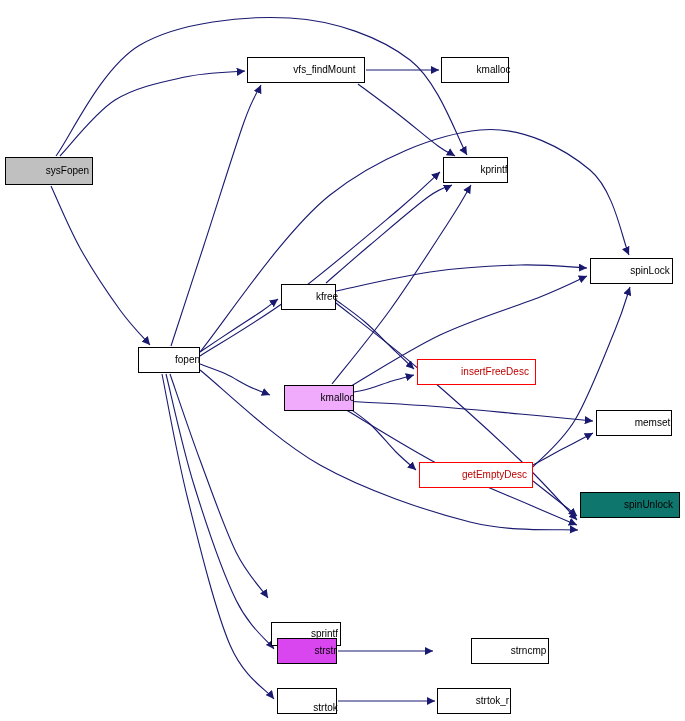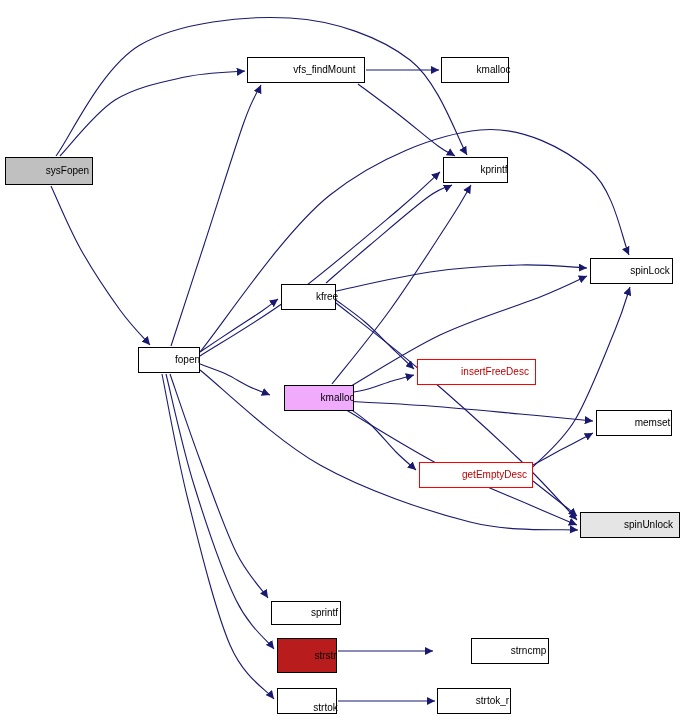--- a/index.html
+++ b/index.html
@@ -92,27 +92,27 @@
     </div>
   <div class="node" style="left: 284px; top: 385px; width: 70px; height: 26px; background: #f0abfc; border-color: rgb(0, 0, 0); color: rgb(0, 0, 0);">
       <span>kmalloc</span>
     </div>
   <div class="node" style="left: 596px; top: 410px; width: 76px; height: 26px; background: rgb(255, 255, 255); border-color: rgb(0, 0, 0); color: rgb(0, 0, 0);">
       <span>memset</span>
     </div>
   <div class="node" style="left: 419px; top: 462px; width: 114px; height: 26px; background: rgb(255, 255, 255); border-color: rgb(255, 0, 0); color: rgb(192, 0, 0);">
       <span>getEmptyDesc</span>
     </div>
-  <div class="node" style="left: 580px; top: 512px; width: 100px; height: 26px; background: #e5e5e5; border-color: rgb(0, 0, 0); color: rgb(0, 0, 0);">
+  <div class="node" style="left: 580px; top: 492px; width: 100px; height: 26px; background: #0f766e; border-color: rgb(0, 0, 0); color: rgb(0, 0, 0);">
       <span>spinUnlock</span>
     </div>
-  <div class="node" style="left: 271px; top: 601px; width: 70px; height: 24px; background: rgb(255, 255, 255); border-color: rgb(0, 0, 0); color: rgb(0, 0, 0);">
+  <div class="node" style="left: 271px; top: 622px; width: 70px; height: 24px; background: rgb(255, 255, 255); border-color: rgb(0, 0, 0); color: rgb(0, 0, 0);">
       <span>sprintf</span>
     </div>
-  <div class="node" style="left: 277px; top: 638px; width: 60px; height: 35px; background: #b91c1c; border-color: rgb(0, 0, 0); color: rgb(0, 0, 0);">
+  <div class="node" style="left: 277px; top: 638px; width: 60px; height: 26px; background: #d946ef; border-color: rgb(0, 0, 0); color: rgb(0, 0, 0);">
       <span>strstr</span>
     </div>
   <div class="node" style="left: 435px; top: 638px; width: 78px; height: 26px; background: rgb(255, 255, 255); border-color: rgb(0, 0, 0); color: rgb(0, 0, 0); margin-left: 36px;">
       <span>strncmp</span>
     </div>
   <div class="node" style="left: 277px; top: 688px; width: 60px; height: 26px; background: rgb(255, 255, 255); border-color: rgb(0, 0, 0); color: rgb(0, 0, 0); align-items: flex-end;">
       <span>strtok</span>
     </div>
   <div class="node" style="left: 437px; top: 688px; width: 74px; height: 26px; background: rgb(255, 255, 255); border-color: rgb(0, 0, 0); color: rgb(0, 0, 0); text-align: right;">
       <span>strtok_r</span>

